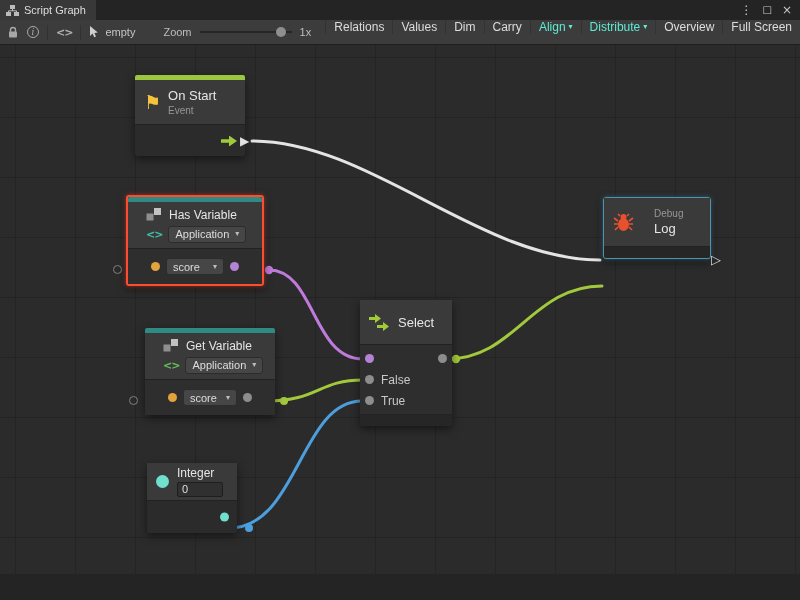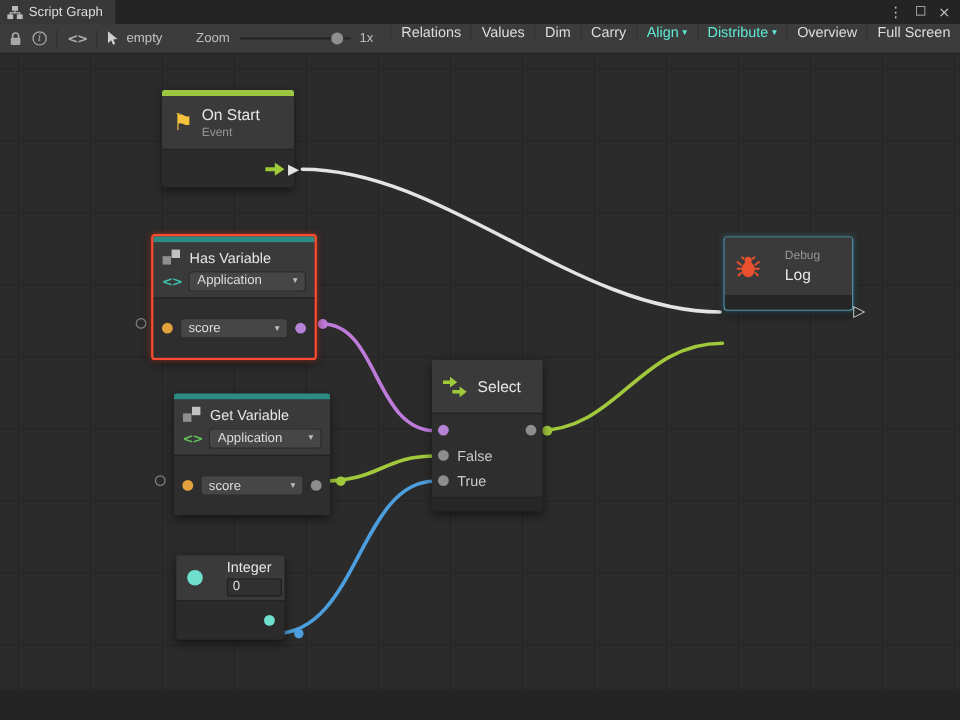--- a/index.html
+++ b/index.html
@@ -67,35 +67,35 @@
   
   .n-onstart{left:135px;top:30px;width:110px}
   .n-onstart .nhead{height:44px}
   .flagic{font-size:19px;color:#F5C33B;line-height:1}
   .n-onstart .nfoot{height:32px}
   .n-onstart .flowarrow{position:absolute;right:8px;top:50%;transform:translateY(-50%)}
 
   
   .n-hasvar{left:126px;top:150px;width:138px;border:2px solid #FF4B2F;box-shadow:0 0 5px rgba(255,75,47,.55),0 3px 8px rgba(0,0,0,.5)}
   .n-getvar{left:145px;top:283px;width:130px}
-  .varhead{background:#3a3a3a;height:46px;display:flex;flex-direction:column;justify-content:space-evenly;padding:2px 7px}
+  .varhead{background:#3a3a3a;height:46px;display:flex;flex-direction:column;justify-content:space-evenly;padding:2px 18px}
   .hrow{display:flex;align-items:center;gap:6px}
   .codeic2{font-size:11px;font-weight:bold;letter-spacing:-1px}
   .teal{color:#3EC1AE}
   .grn{color:#62C25A}
-  .varbody{height:50px;display:flex;align-items:center;gap:6px;padding:0 7px}
+  .varbody{height:36px;display:flex;align-items:center;gap:6px;padding:0 23px}
 
   
   .n-select{left:360px;top:255px;width:92px}
   .n-select .nhead{height:44px}
   .n-select .nbody{padding:3px 0}
 
   
   .n-integer{left:147px;top:418px;width:90px}
-  .n-integer .nhead{height:37px;gap:20px}
+  .n-integer .nhead{height:37px;gap:8px}
   .circleic{width:13px;height:13px;border-radius:50%;background:#6FE0CE;flex:none}
   .valfield{width:46px;height:15px;background:#303030;border:1px solid #1e1e1e;border-radius:2px;color:#ddd;font-size:11px;line-height:13px;padding:0 4px}
   .n-integer .nfoot{height:33px}
   .n-integer .dot{position:absolute;right:8px;top:50%;transform:translateY(-50%)}
 
   
   .n-debug{left:603px;top:152px;width:108px;border:1px solid #4E93AC;box-shadow:0 0 5px rgba(78,147,172,.5),0 3px 8px rgba(0,0,0,.5)}
   .n-debug .nhead{height:48px;gap:20px}
   .n-debug .prow{height:26px;padding:0 7px}
 

